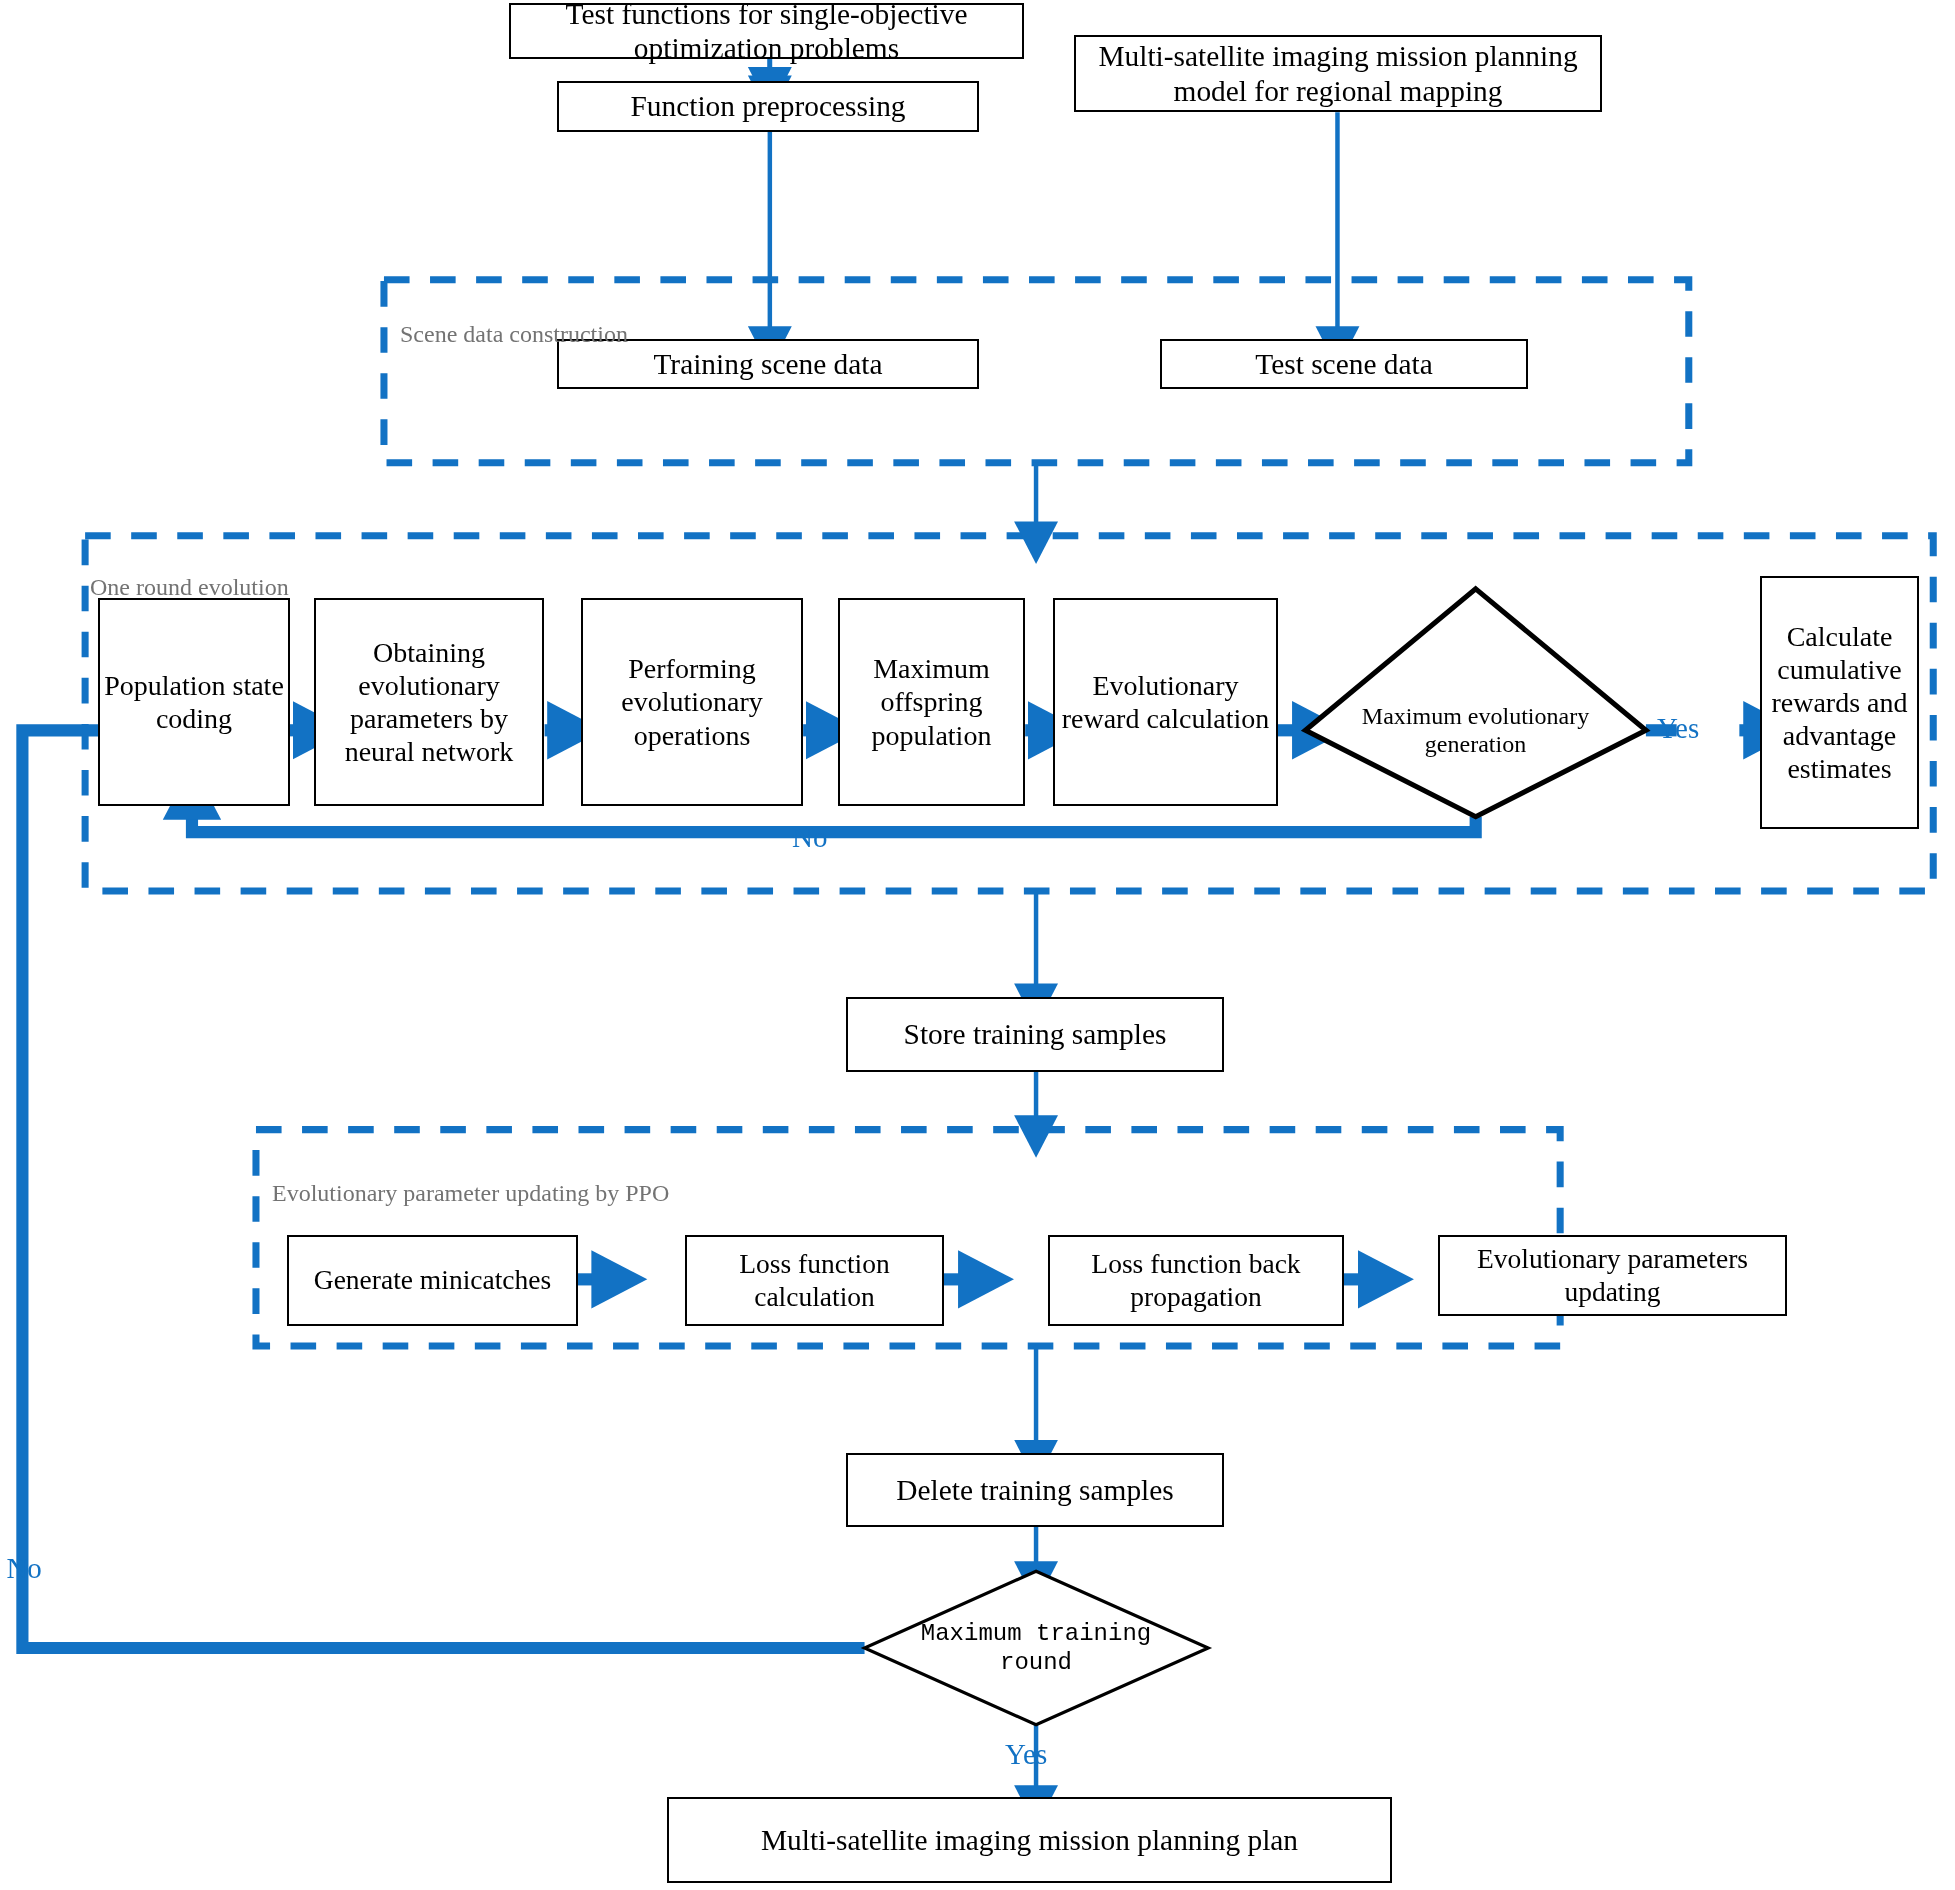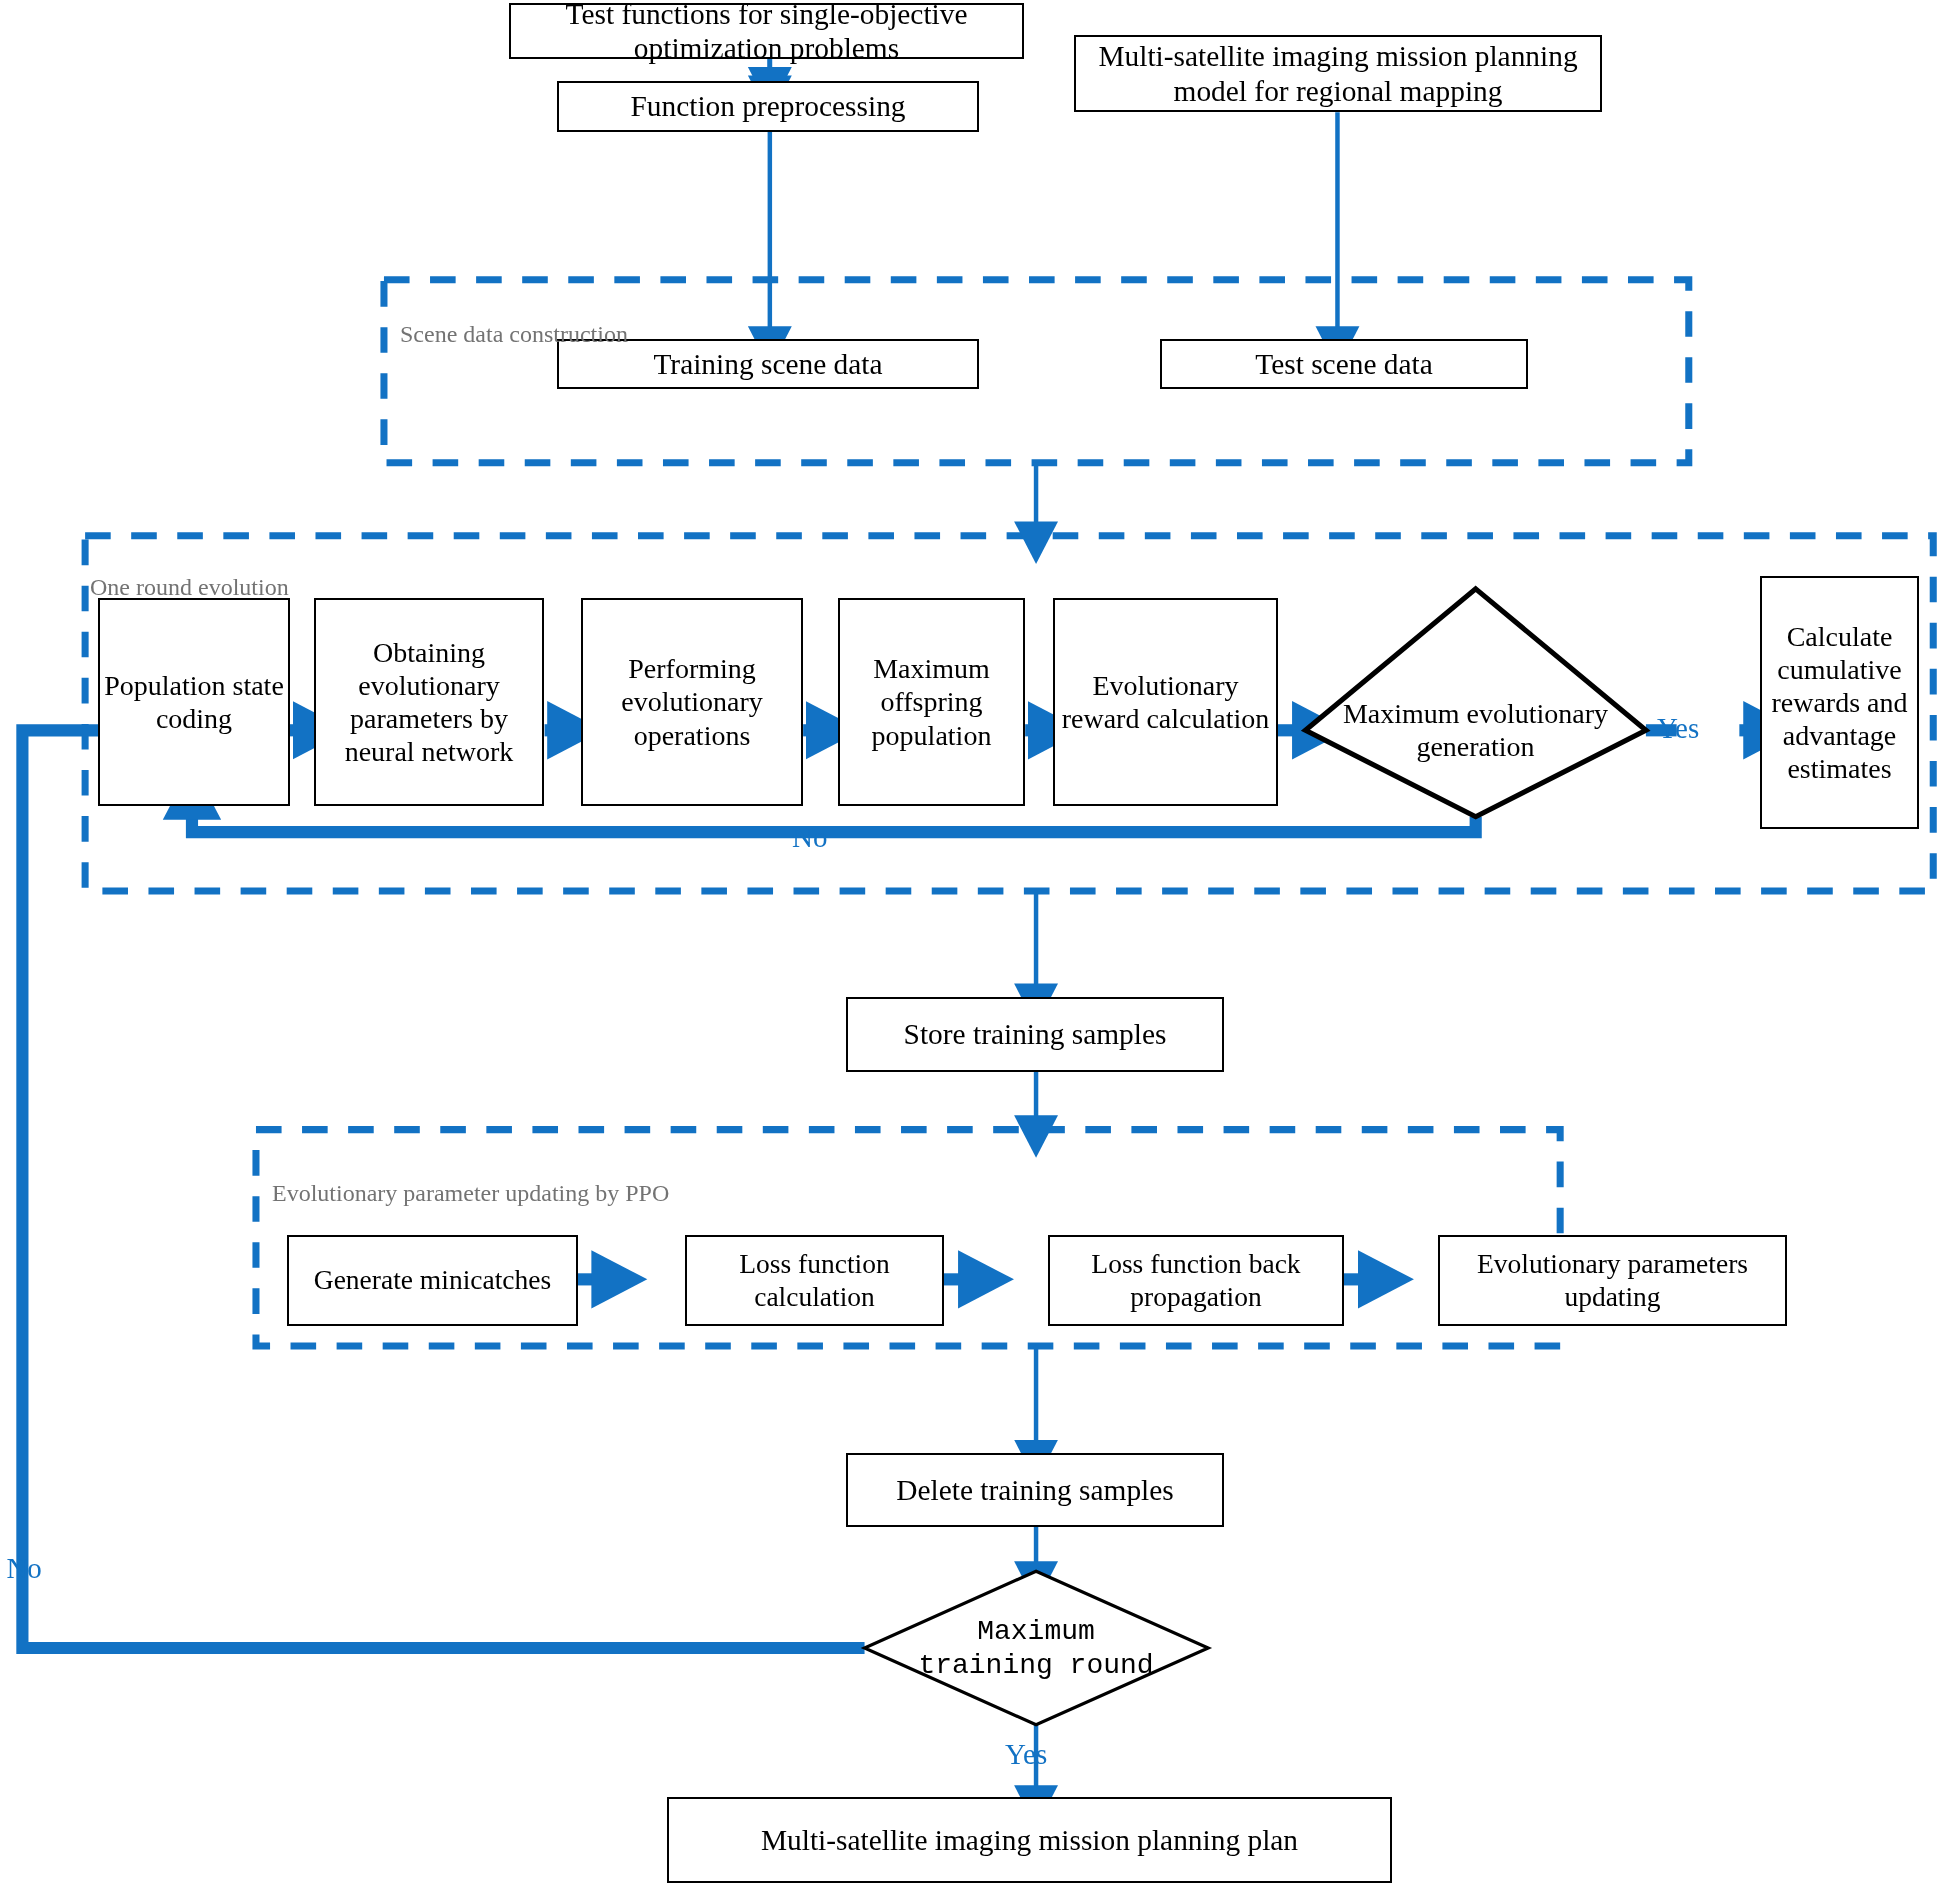--- a/index.html
+++ b/index.html
@@ -20,21 +20,21 @@
   }
   .nodebox span{display:block;width:100%;}
   .f46{font-size:29.4px;}
   .f44{font-size:28px;}
   .f43{font-size:27.5px;}
   .diamond-label{
     position:absolute;
     display:flex;align-items:center;justify-content:center;
     text-align:center;
     font-family:"Liberation Serif", serif;
-    font-size:28px;color:#000;line-height:1.18;
+    font-size:24px;color:#000;line-height:1.18;
     pointer-events:none;
   }
   .grouplabel{
     position:absolute;
     font-family:"Liberation Serif", serif;
     font-size:24px;
     color:#737373;
     white-space:nowrap;
     margin-top:20px;
   }
@@ -178,21 +178,21 @@
   </div>
 
   <div class="nodebox f43" style="left:685px;top:1235px;width:259px;height:91px;">
     <span>Loss function calculation</span>
   </div>
 
   <div class="nodebox f43" style="left:1048px;top:1235px;width:296px;height:91px;">
     <span>Loss function back propagation</span>
   </div>
 
-  <div class="nodebox f43" style="left:1438px;top:1235px;width:349px;height:91px;">
+  <div class="nodebox f43" style="left:1438px;top:1235px;width:349px;height:81px;">
     <span>Evolutionary parameters updating</span>
   </div>
 
   <div class="nodebox f46" style="left:846px;top:1453px;width:378px;height:74px;">
     <span>Delete training samples</span>
   </div>
 
   <div class="diamond-label" style="left:905px;top:1594px;width:262px;height:109px;font-family:Liberation Mono, monospace;">
     <span>Maximum training round</span>
   </div>

